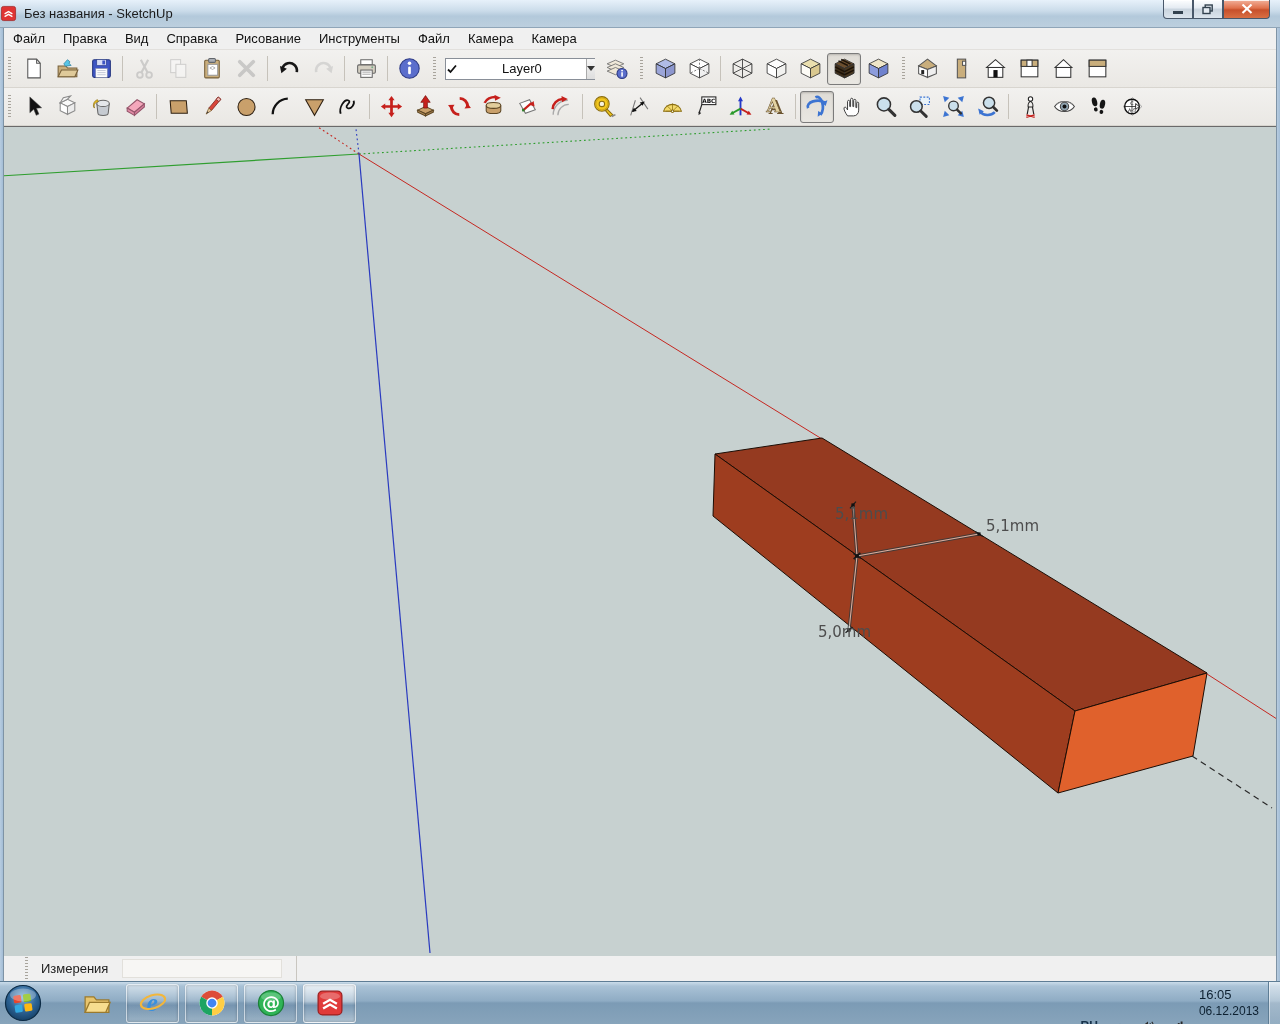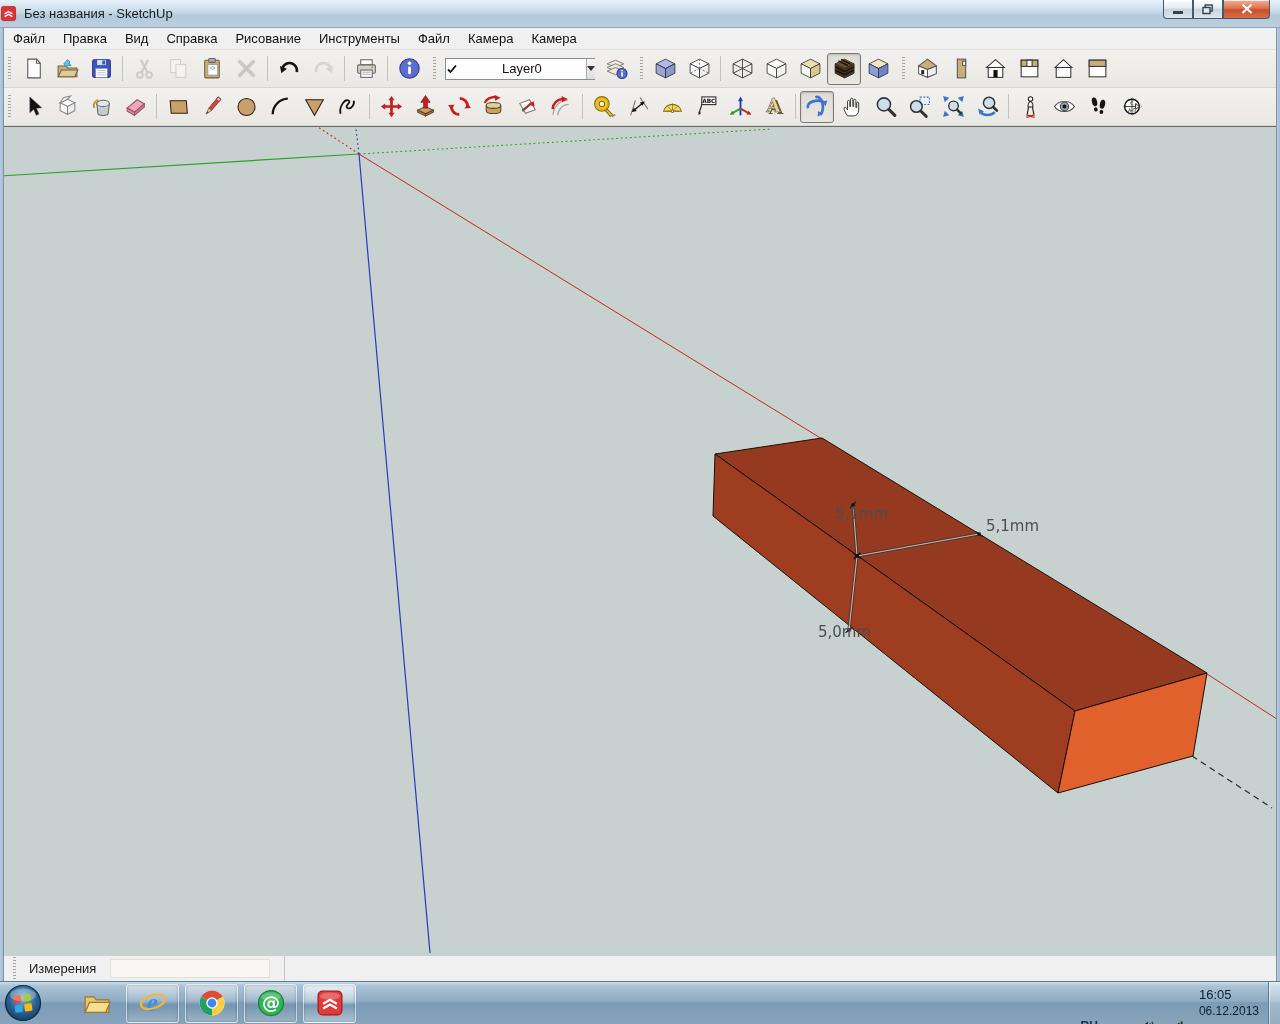--- a/index.html
+++ b/index.html
@@ -32,21 +32,21 @@
   .combo .chk{width:20px;display:flex;justify-content:center;}
   .combo .val{flex:1;font-size:13px;color:#111;}
   .combo .drop{width:17px;height:20px;background:linear-gradient(#F6F6F6,#DDDDDD);border-left:1px solid #aaa;display:flex;align-items:center;justify-content:center;}
   .combo .drop i{width:0;height:0;border:4px solid transparent;border-top:5px solid #333;margin-top:4px;}
 
   
   .canvaswrap{height:829px;border-top:1px solid #6A6A6A;position:relative;background:#C7D1D0;}
   .canvaswrap svg{display:block;}
 
   
-  .statusbar{height:26px;background:#F0F0F0;border-top:1px solid #D9D6D1;display:flex;align-items:center;padding-left:12px;}
+  .statusbar{height:26px;background:#F0F0F0;border-top:1px solid #D9D6D1;display:flex;align-items:center;padding-left:24px;}
   .statusbar .label{font-size:13px;color:#222;margin:0 14px 0 8px;}
   .statusbar .measurebox{width:160px;height:19px;background:#F7F6F4;border:1px solid #E2E0DB;}
   .statusbar .ssep{width:1px;height:26px;background:#C9C6C0;margin-left:14px;}
 
   
   .wedge{position:absolute;top:28px;height:953px;width:4px;background:linear-gradient(90deg,#B7CCE0,#A3BDD6);z-index:60;}
   .wedge.left{left:0;border-right:1px solid #7E93A5;}
   .wedge.right{right:0;border-left:1px solid #7E93A5;}
 
   

